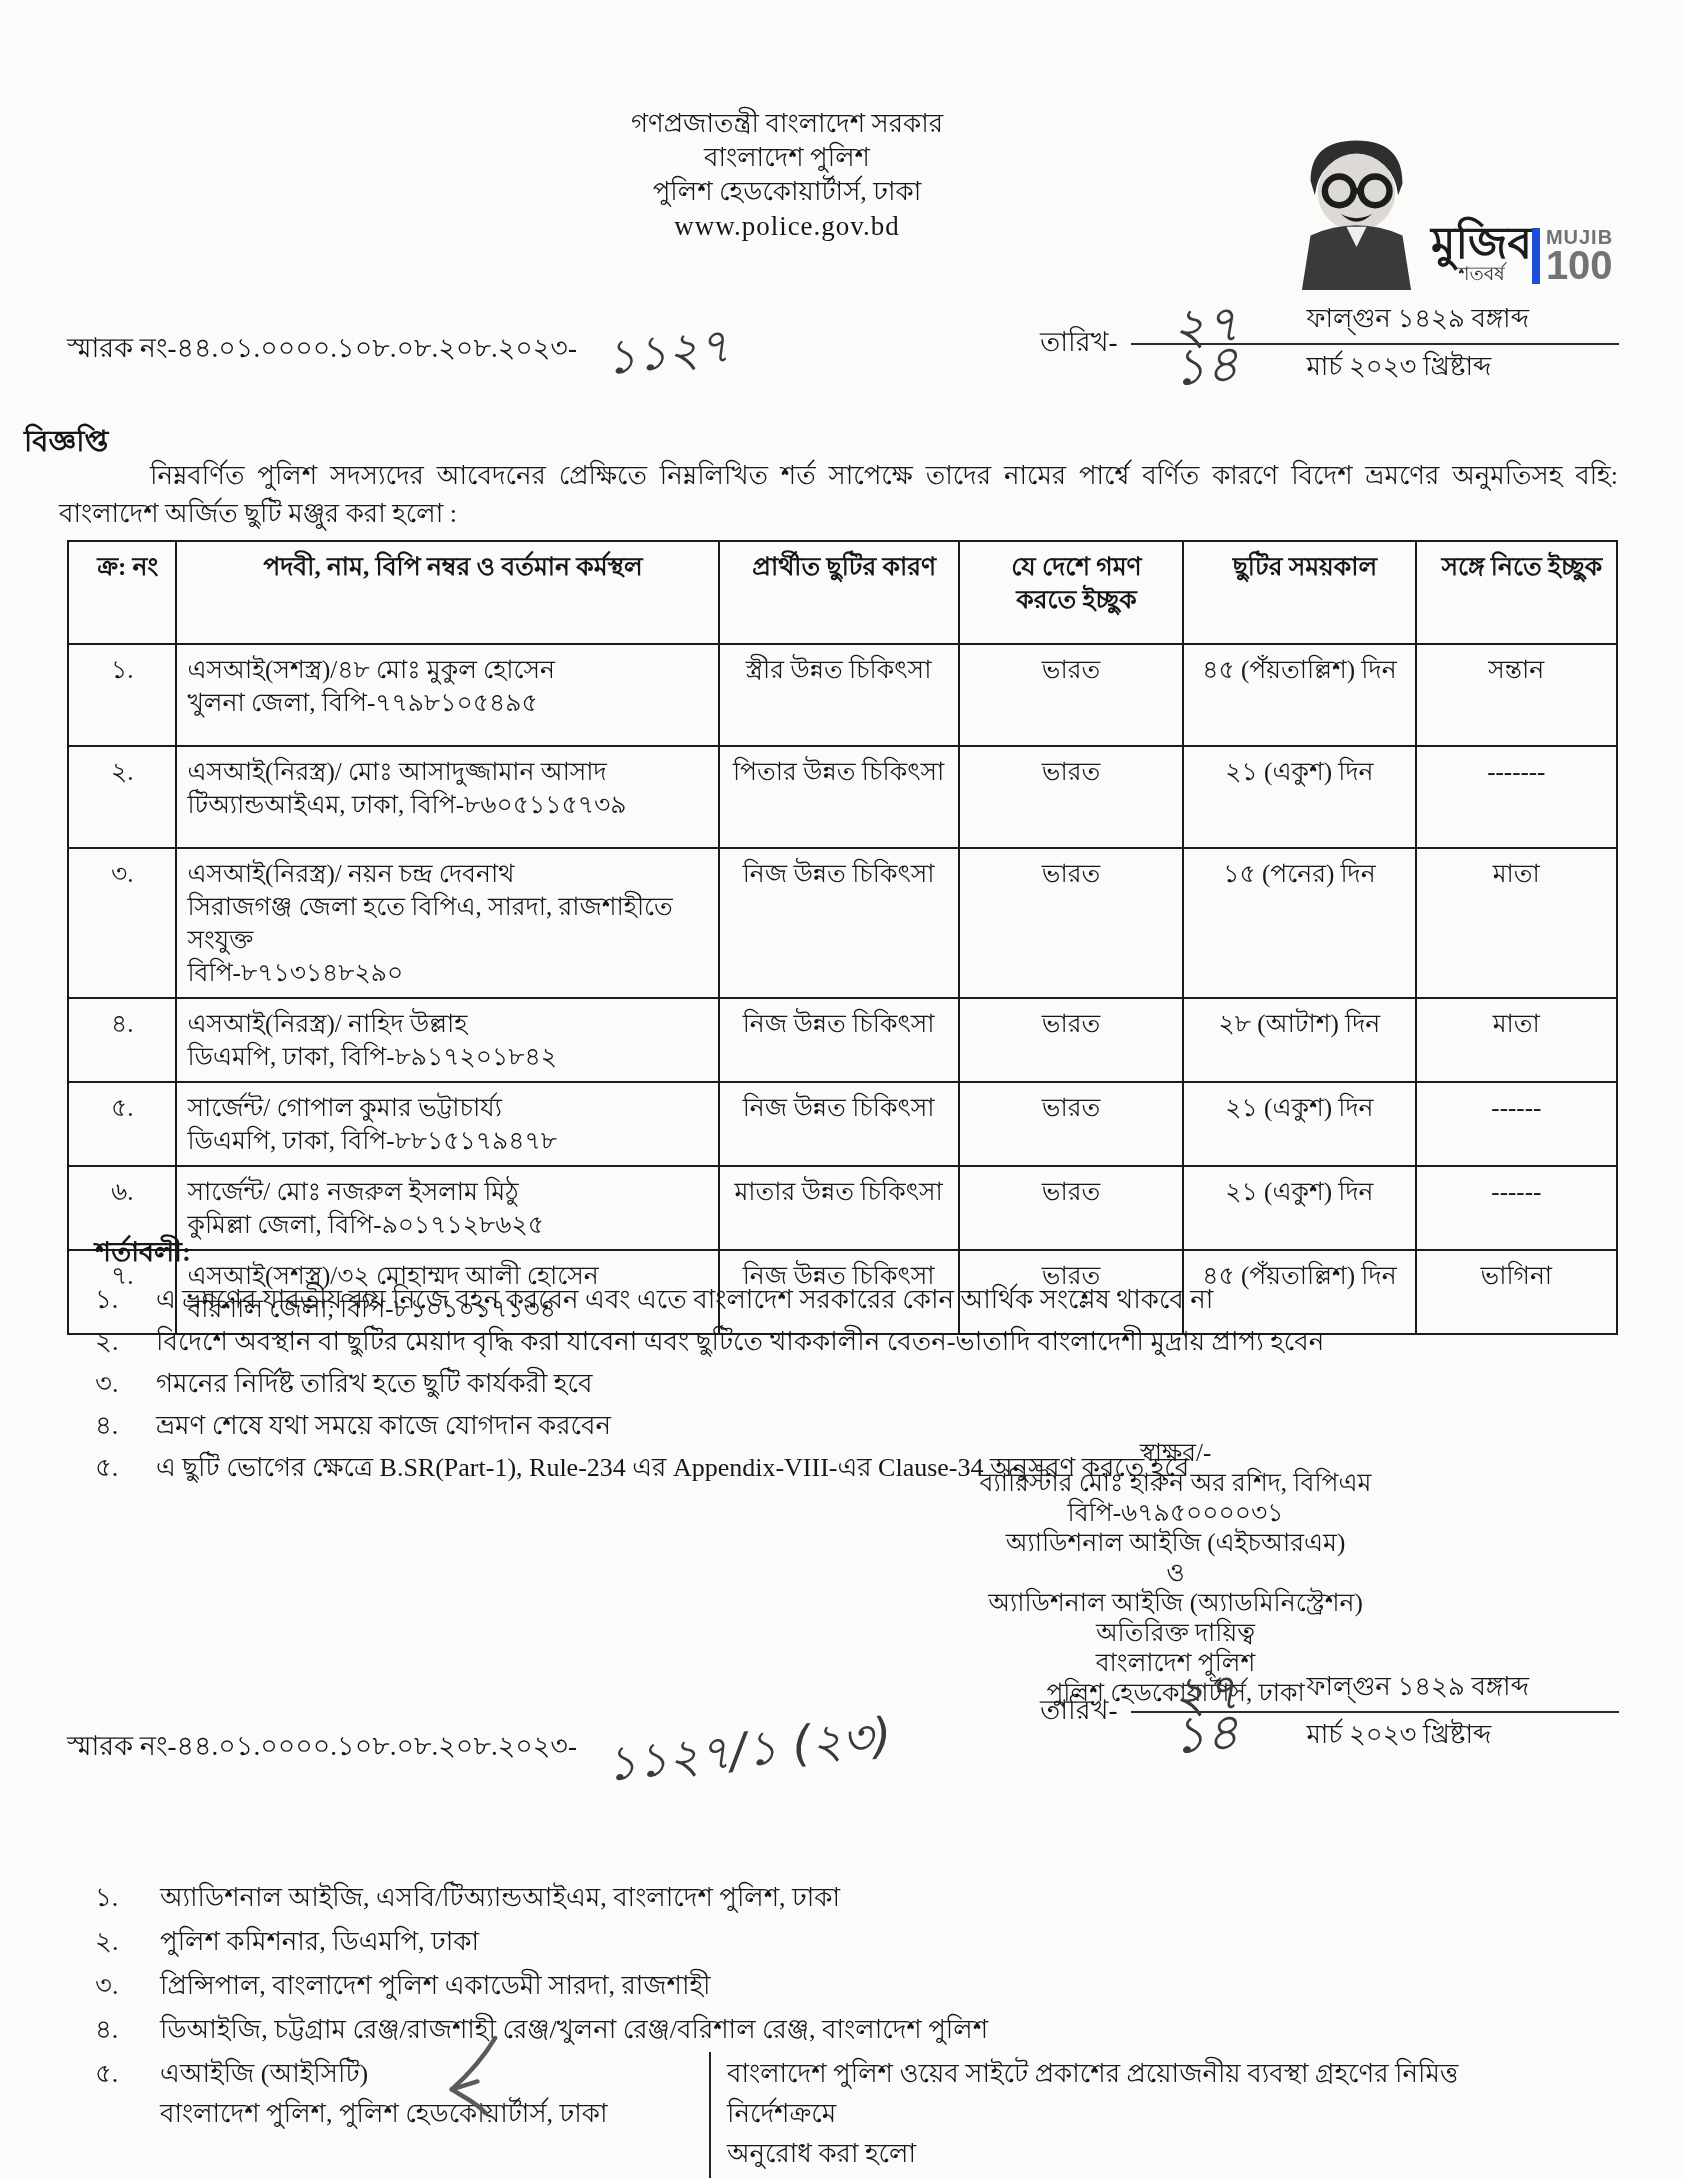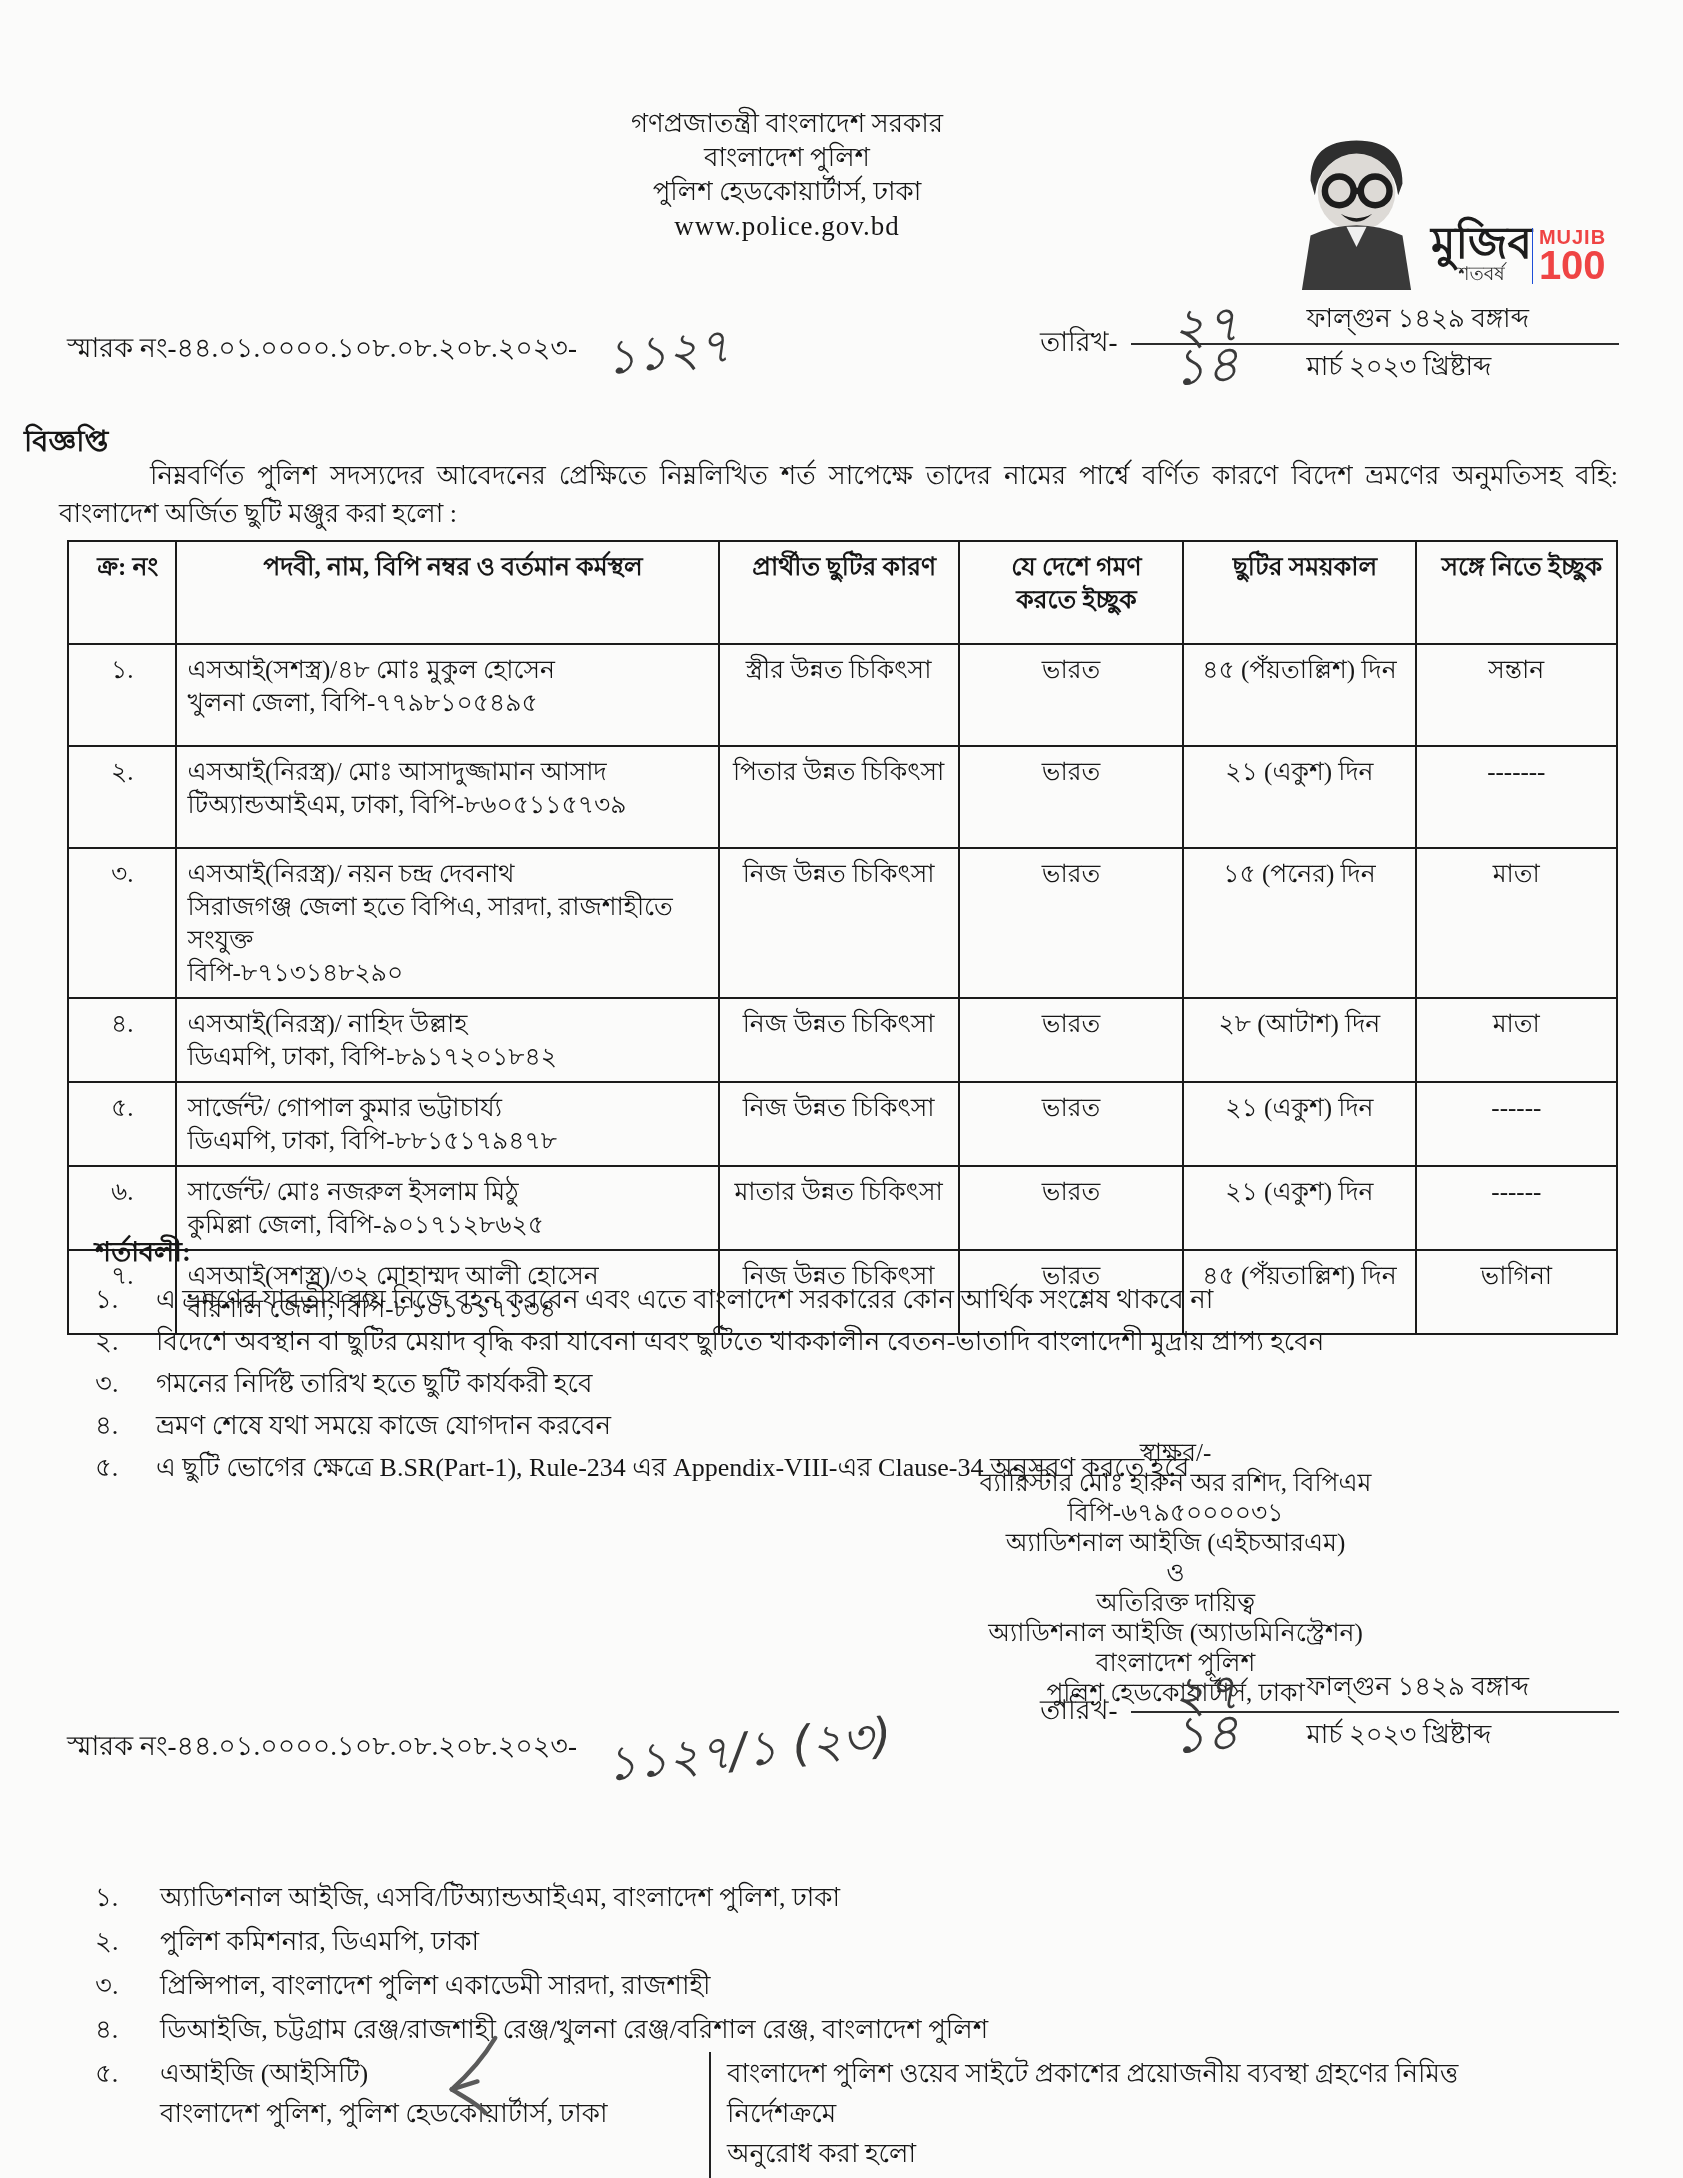--- a/index.html
+++ b/index.html
@@ -17,21 +17,21 @@
   .gov-header{position:absolute;top:107px;left:0;width:1574px;text-align:center;line-height:34px;}
   .gov-header .site{font-size:27px;letter-spacing:1px;}
 
   
   .logo{position:absolute;top:127px;left:1282px;width:347px;height:163px;display:flex;align-items:flex-end;}
   .logo-portrait{width:149px;height:158px;flex:none;}
   .logo-text{display:flex;align-items:flex-end;padding-bottom:6px;}
   .logo-bn{text-align:center;}
   .logo-bn-title{font-weight:bold;font-size:44px;line-height:40px;color:#1c1c1c;}
   .logo-bn-sub{font-size:19px;line-height:20px;color:#2a2a2a;}
-  .logo-en{border-left:1px solid #1d4ed8;padding-left:6px;text-align:left;color:#ef4444;}
+  .logo-en{border-left:8px solid #1d4ed8;padding-left:6px;text-align:left;color:#737373;}
   .logo-en-title{font-family:"Liberation Sans","DejaVu Sans",sans-serif;font-weight:bold;font-size:20px;line-height:18px;letter-spacing:1px;}
   .logo-en-number{font-family:"Liberation Sans","DejaVu Sans",sans-serif;font-weight:bold;font-size:40px;line-height:38px;}
 
   
   .hw{font-family:"DejaVu Sans",sans-serif;font-style:italic;color:#3a3a3a;}
   .memo-num{display:inline-block;font-size:48px;line-height:40px;transform:rotate(-6deg);margin-left:28px;vertical-align:middle;}
 
   
   .memo1{position:absolute;top:327px;left:67px;font-size:27px;}
   .memo2{position:absolute;top:1725px;left:67px;font-size:27px;}
@@ -253,22 +253,22 @@
       <span class="cond-text" data-bind="conditions.items.4.text">এ ছুটি ভোগের ক্ষেত্রে B.SR(Part-1), Rule-234 এর Appendix-VIII-এর Clause-34 অনুসরণ করতে হবে</span>
     </div>
   </div>
 
   <div class="sign-block">
     <div data-bind="signature.signed">স্বাক্ষর/-</div>
     <div data-bind="signature.lines.0">ব্যারিস্টার মোঃ হারুন অর রশিদ, বিপিএম</div>
     <div data-bind="signature.lines.1">বিপি-৬৭৯৫০০০০৩১</div>
     <div data-bind="signature.lines.2">অ্যাডিশনাল আইজি (এইচআরএম)</div>
     <div data-bind="signature.lines.3">ও</div>
+    <div data-bind="signature.lines.5">অ্যাডিশনাল আইজি (অ্যাডমিনিস্ট্রেশন)</div>
     <div data-bind="signature.lines.4">অতিরিক্ত দায়িত্ব</div>
-    <div data-bind="signature.lines.5">অ্যাডিশনাল আইজি (অ্যাডমিনিস্ট্রেশন)</div>
     <div data-bind="signature.lines.6">বাংলাদেশ পুলিশ</div>
     <div data-bind="signature.lines.7">পুলিশ হেডকোয়ার্টার্স, ঢাকা</div>
   </div>
 
   <div class="memo2">
     <span data-bind="memo2.label">স্মারক নং-৪৪.০১.০০০০.১০৮.০৮.২০৮.২০২৩-</span><span class="hw memo-num" data-bind="memo2.handwritten_number">১১২৭/১ (২৩)</span>
   </div>
 
   <div class="date-block date2">
     <span class="date-label" data-bind="date_block2.label">তারিখ-</span>

